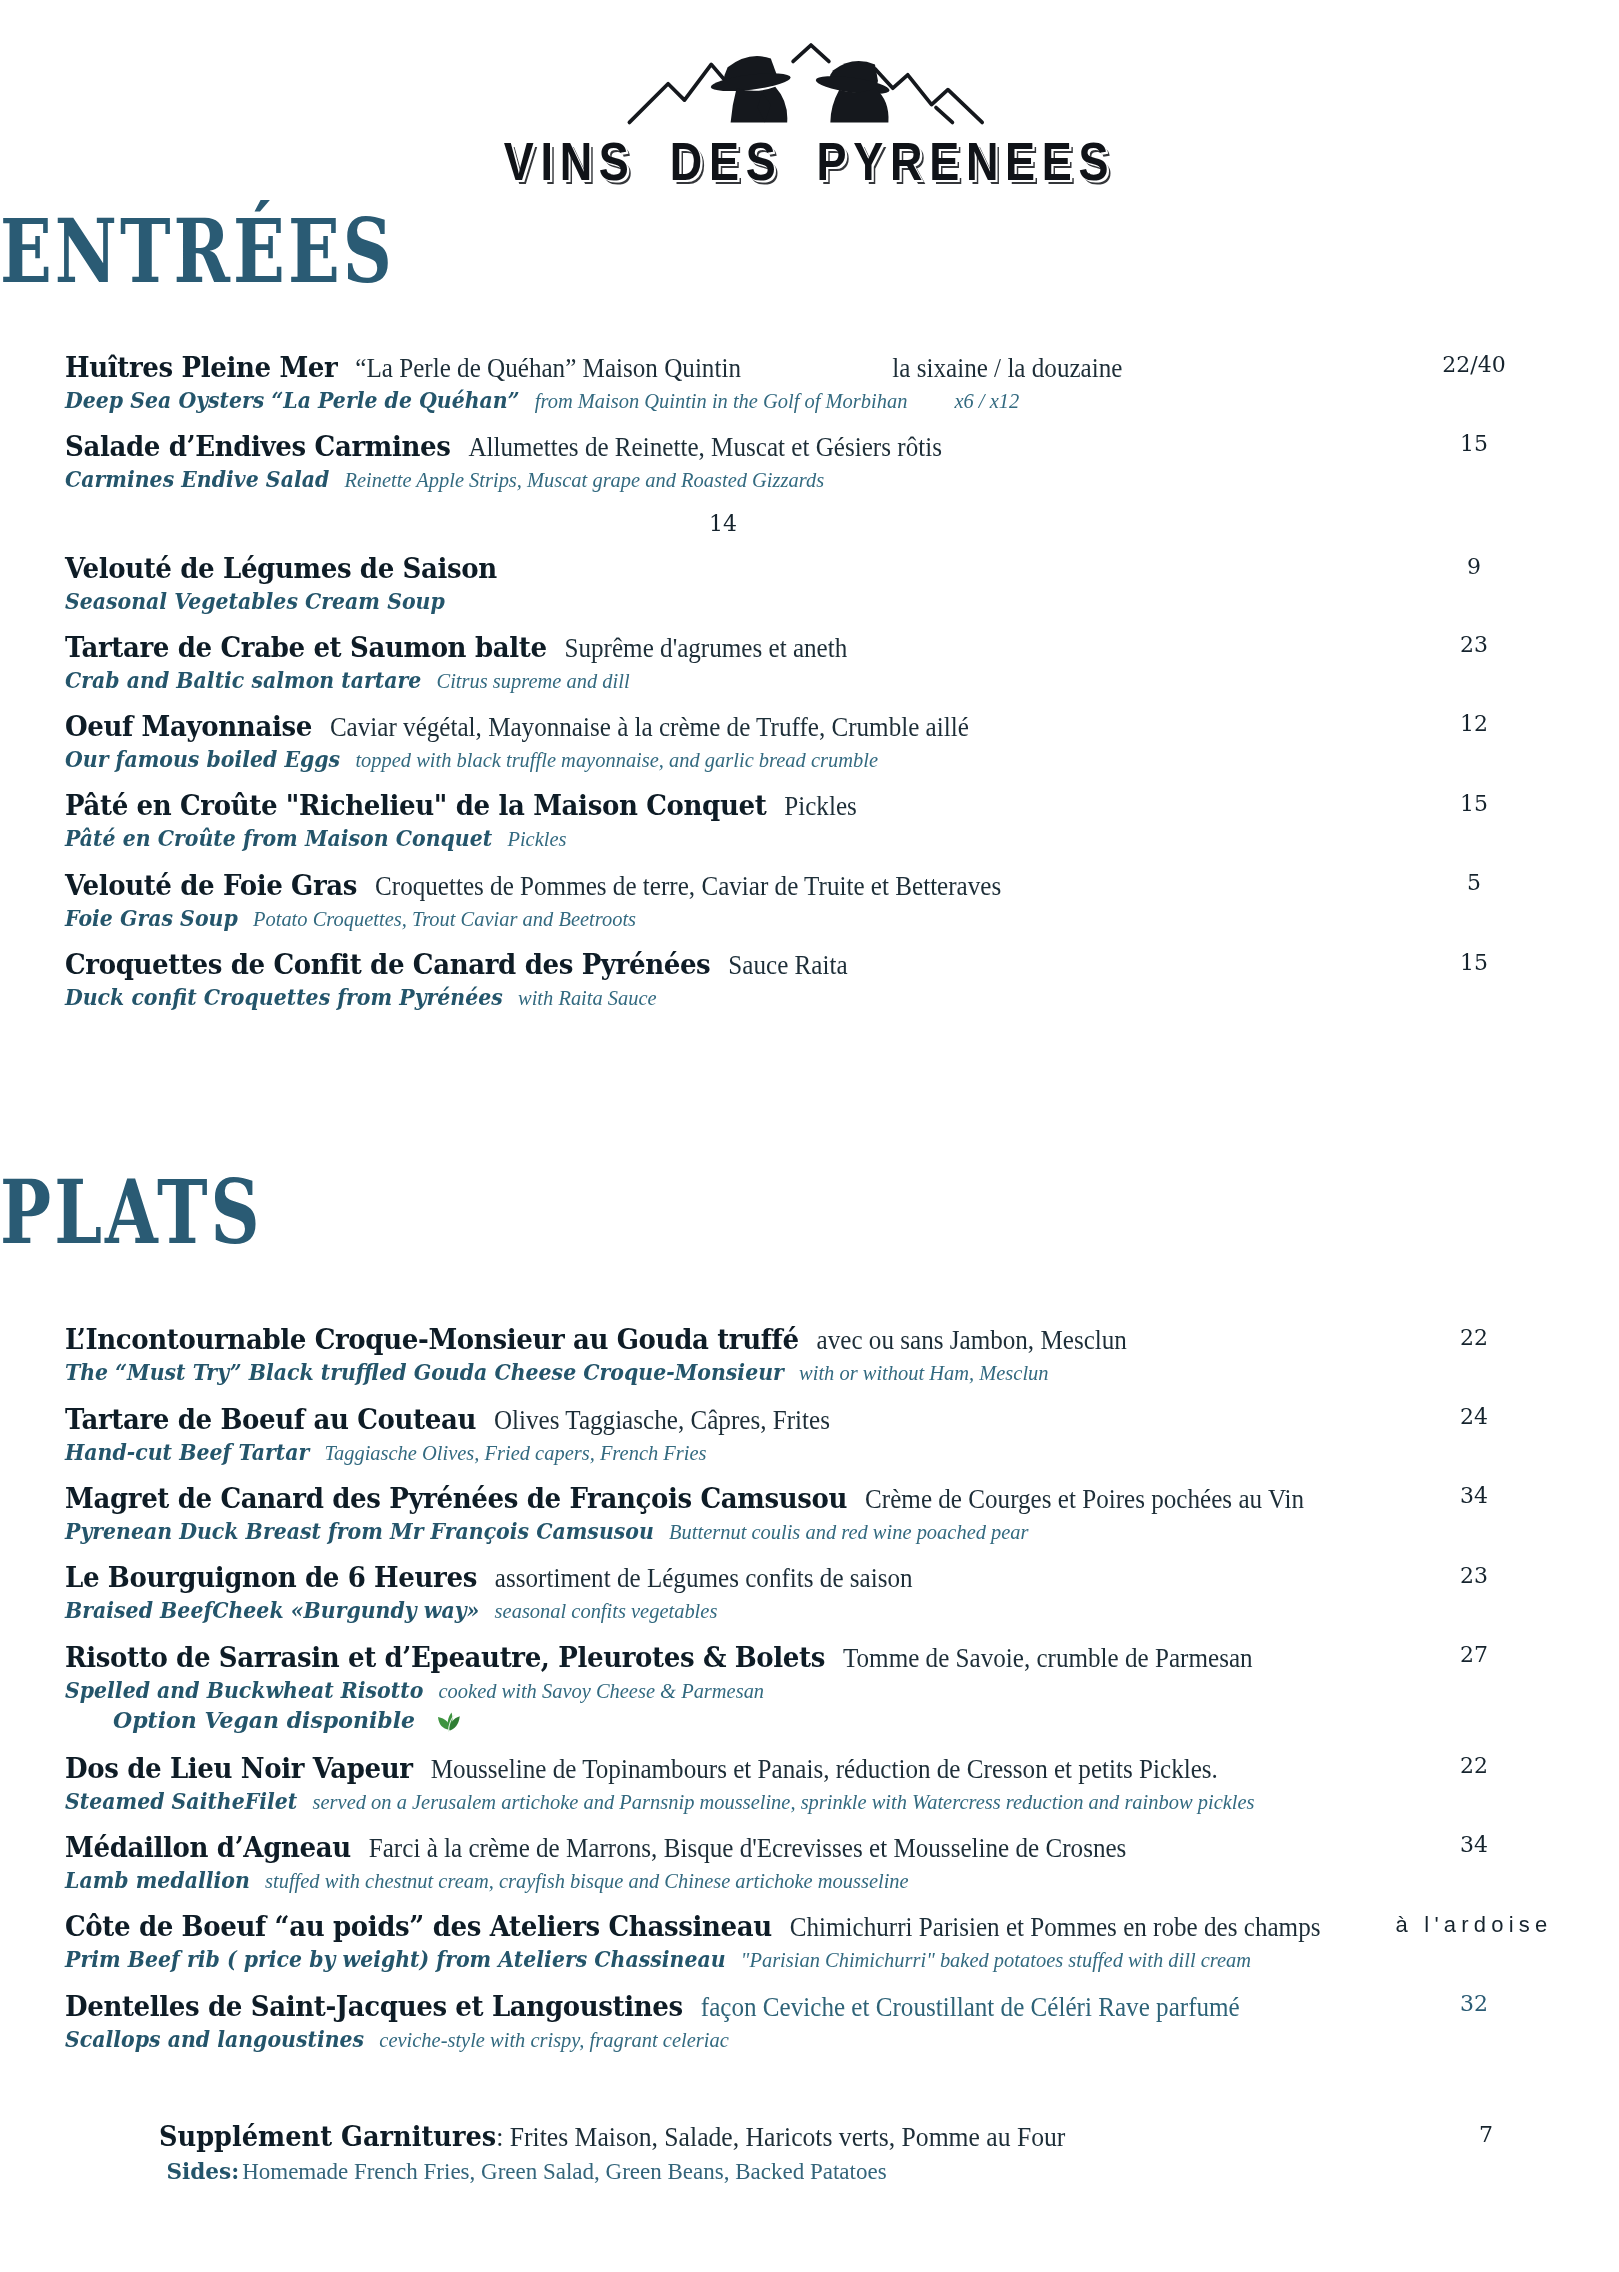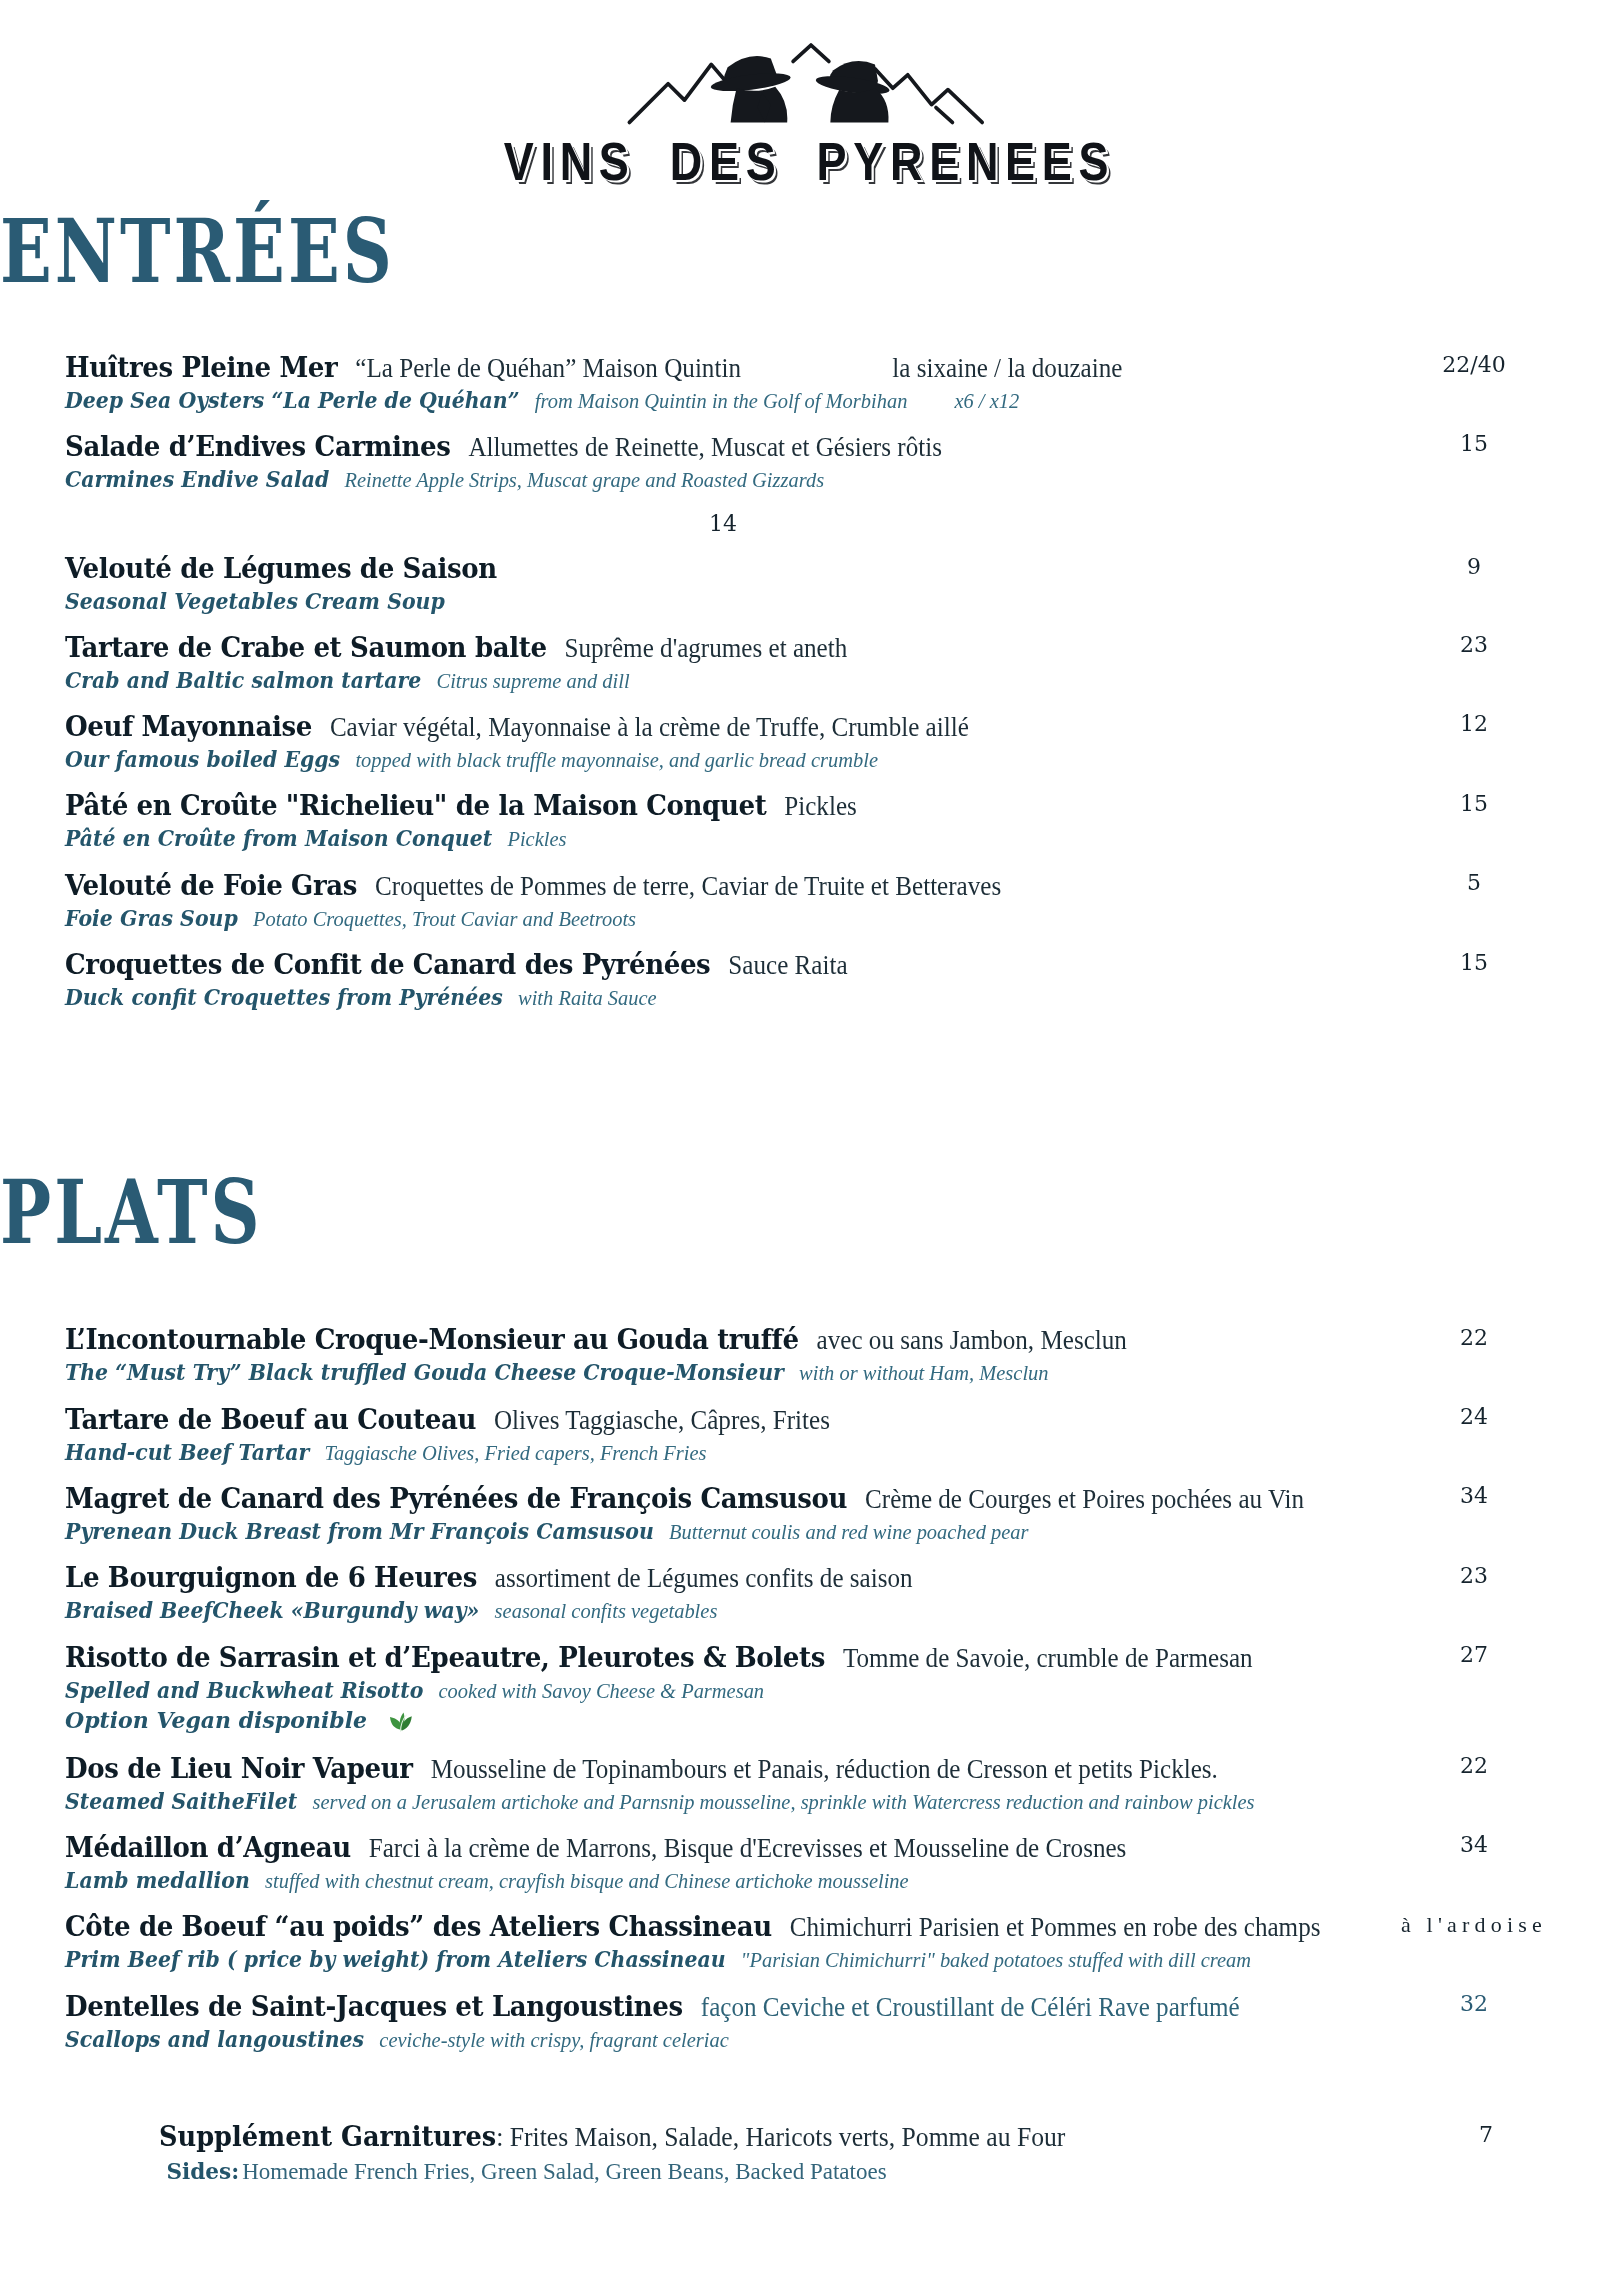--- a/index.html
+++ b/index.html
@@ -110,20 +110,21 @@
     font-family:"Liberation Serif", serif;
     font-style:italic;
     font-size:22px;
     color:#336a80;
   }
   .line3{
     display:flex;
     align-items:center;
     gap:20px;
     margin-top:1.5px;
+    margin-left:48px;
   }
   .veg{
     font-family:"DejaVu Serif", serif;
     font-style:italic;
     font-weight:bold;
     font-size:22px;
     color:#24556b;
   }
   .leaf{ width:30px; height:30px; }
   .price{
@@ -132,21 +133,21 @@
     color:#16242e;
     text-align:center;
     padding-top:1.5px;
     white-space:nowrap;
   }
   .price.accent{ color:#2a5b74; }
   .d.accent{ color:#2e6378; }
   .price.ardoise{
     font-size:22px;
     letter-spacing:5.2px;
-    font-family:Liberation Serif, serif;
+    font-family:Liberation Sans, sans-serif;
   }
 
   
   .supplement{
     display:grid;
     grid-template-columns:1fr 186px;
     padding:0 40px 0 159px;
     margin-top:68px;
   }
   .sup-line1{ white-space:nowrap; transform:scaleX(0.95); transform-origin:left center; }

